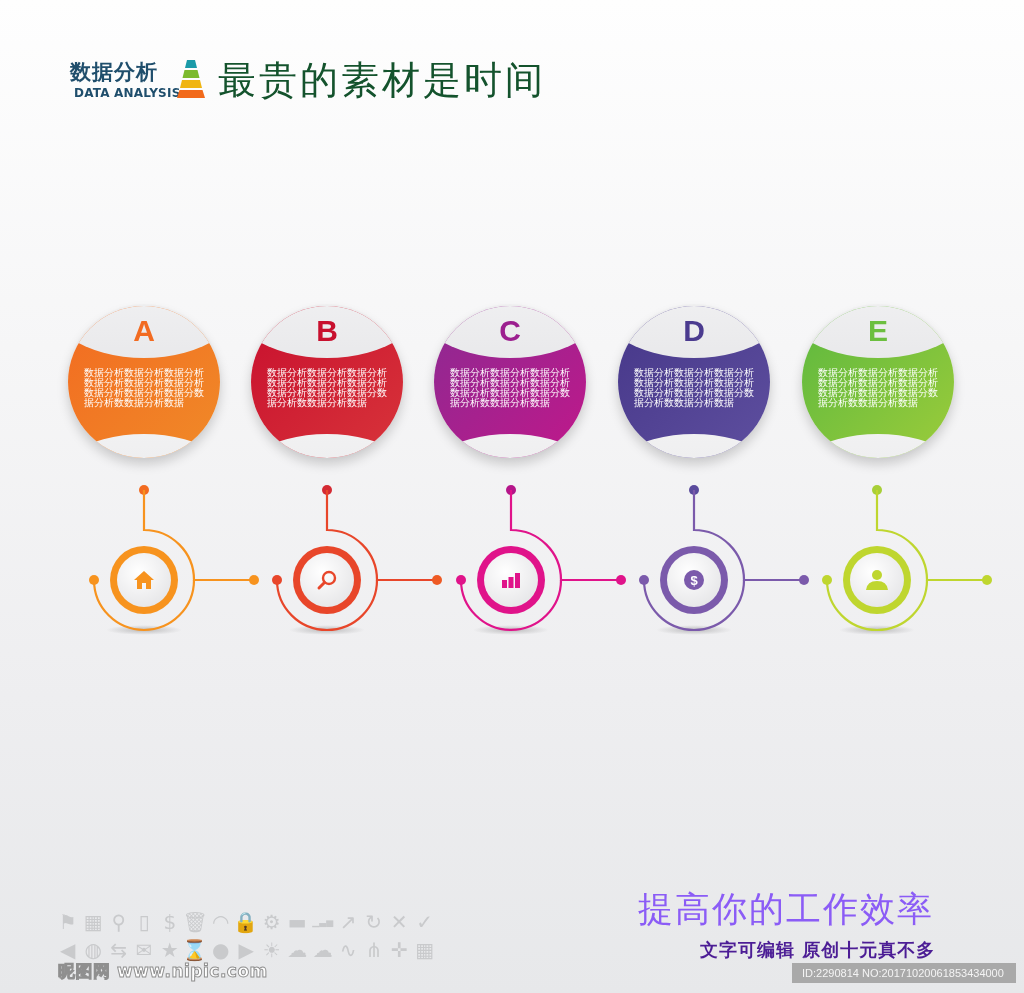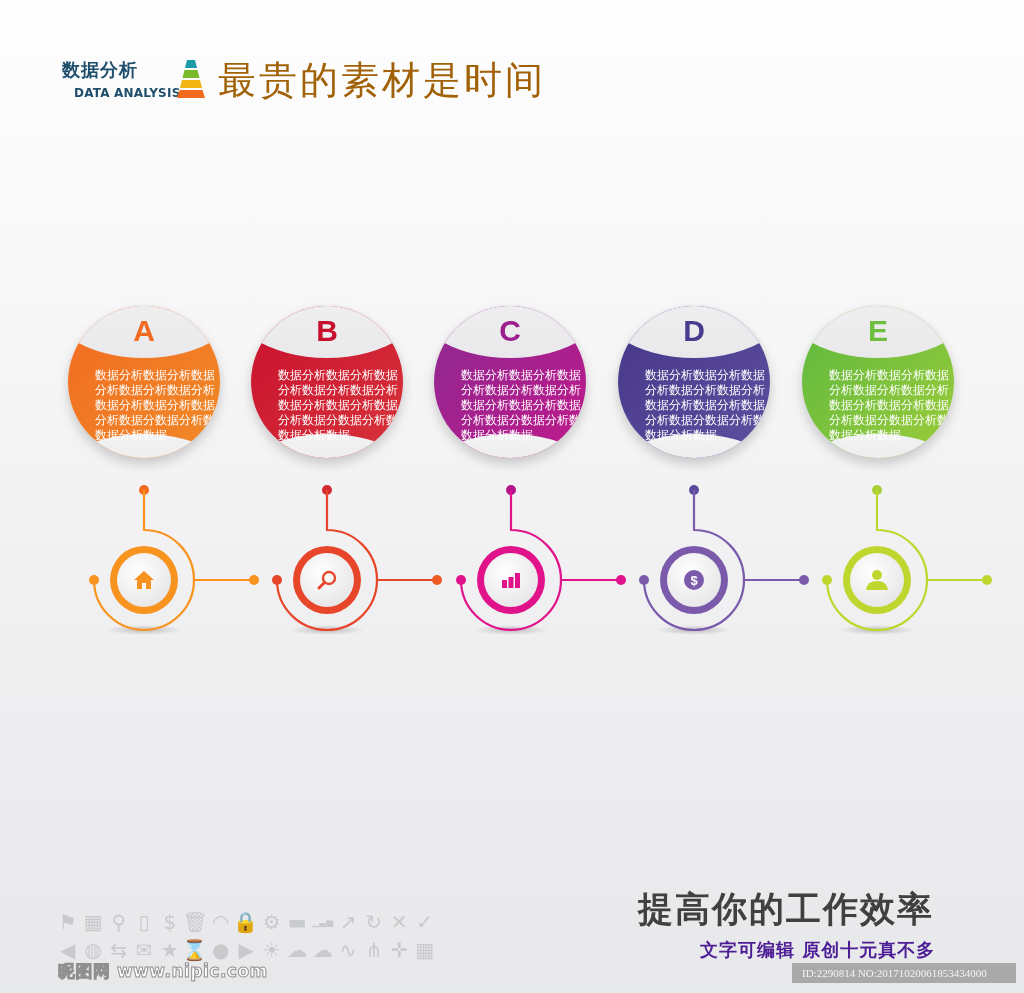--- a/index.html
+++ b/index.html
@@ -5,56 +5,56 @@
   * { box-sizing: border-box; margin: 0; padding: 0; }
   html, body { width: 1024px; height: 993px; overflow: hidden; }
   body {
     position: relative;
     font-family: "DejaVu Sans", "Liberation Sans", sans-serif;
     background: linear-gradient(to bottom, #fefefe 0%, #f6f6f7 35%, #eeeef0 70%, #e7e8ea 100%);
   }
   .abs { position: absolute; }
 
   
-  .brand-cn { left: 62px; top: 58px; font-size: 18px; font-weight: bold; color: #1f4e6c; letter-spacing: 1px; white-space: nowrap; }
+  .brand-cn { left: 70px; top: 58px; font-size: 21px; font-weight: bold; color: #1f4e6c; letter-spacing: 1px; white-space: nowrap; }
   .brand-en { left: 74px; top: 86px; font-size: 12px; color: #1f4e6c; font-weight: bold; letter-spacing: 0.2px; white-space: nowrap; }
   .pyramid { left: 176px; top: 60px; width: 30px; height: 38px; }
-  .headline { left: 218px; top: 55px; font-size: 38px; color: #a16207; font-weight: 200; letter-spacing: 3px; white-space: nowrap; }
+  .headline { left: 218px; top: 55px; font-size: 38px; color: #14532d; font-weight: 200; letter-spacing: 3px; white-space: nowrap; }
 
   
   .card {
     position: absolute; top: 306px; width: 152px; height: 152px; border-radius: 50%;
     overflow: hidden;
     box-shadow: 0 6px 12px rgba(0,0,0,0.18), 0 0 0 2px #f3f3f4;
   }
   .card .cap-top, .card .cap-bot {
     position: absolute; left: -30px; width: 212px; height: 140px; border-radius: 50%;
     background: linear-gradient(to bottom, #f8f8f9, #e9e9eb);
   }
   .card .cap-top { top: -88px; }
   .card .cap-bot { top: 128px; background: linear-gradient(to bottom, #f1f1f2, #e4e4e6); }
   .card .letter {
     position: absolute; top: 8px; left: 0; width: 100%; text-align: center;
     font-size: 30px; font-weight: bold; font-family: "Liberation Sans", sans-serif;
   }
   .card .body-text {
     position: absolute; left: 16px; top: 62px; width: 122px;
-    font-size: 12px; line-height: 15px; color: #fff; word-break: break-all; margin-left: 11px;
+    font-size: 10px; line-height: 10px; color: #fff; word-break: break-all;
   }
 
   
   svg.connectors { position: absolute; left: 0; top: 0; width: 1024px; height: 993px; pointer-events: none; }
   .node-icon {
     position: absolute; width: 30px; height: 30px; display: flex; align-items: center; justify-content: center;
   }
 
   
-  .slogan { left: 638px; top: 886px; font-size: 35px; color: #404040; letter-spacing: 2px; font-weight: 700; white-space: nowrap; }
+  .slogan { left: 638px; top: 886px; font-size: 35px; color: #8b5cf6; letter-spacing: 2px; font-weight: 400; white-space: nowrap; }
   .subslogan { left: 700px; top: 938px; font-size: 18px; color: #4c1d95; font-weight: bold; letter-spacing: 1px; white-space: nowrap; }
-  .idbar { left: 792px; top: 963px; width: 224px; height: 20px; background: #a9a9a9; color: #f4f4f4; font-size: 11px; line-height: 20px; padding-left: 10px; white-space: nowrap; font-family: Liberation Serif, serif; }
+  .idbar { left: 792px; top: 963px; width: 224px; height: 20px; background: #a9a9a9; color: #f4f4f4; font-size: 11px; line-height: 20px; padding-left: 10px; white-space: nowrap; font-family: Liberation Sans, sans-serif; }
   .watermark { left: 10px; top: 960px; font-size: 17px; font-weight: bold; color: #fff; -webkit-text-stroke: 1px #8f8f8f; letter-spacing: 0.5px; white-space: nowrap; margin-left: 48px; }
 
   .icon-grid { left: 55px; top: 908px; width: 460px; }
   .icon-row { display: flex; gap: 0; height: 28px; align-items: center; }
   .icon-row span { width: 25.5px; text-align: center; color: #c9cacc; font-size: 20px; line-height: 28px; }
 </style>
 </head>
 <body>
 
 <div class="abs brand-cn">数据分析</div>

